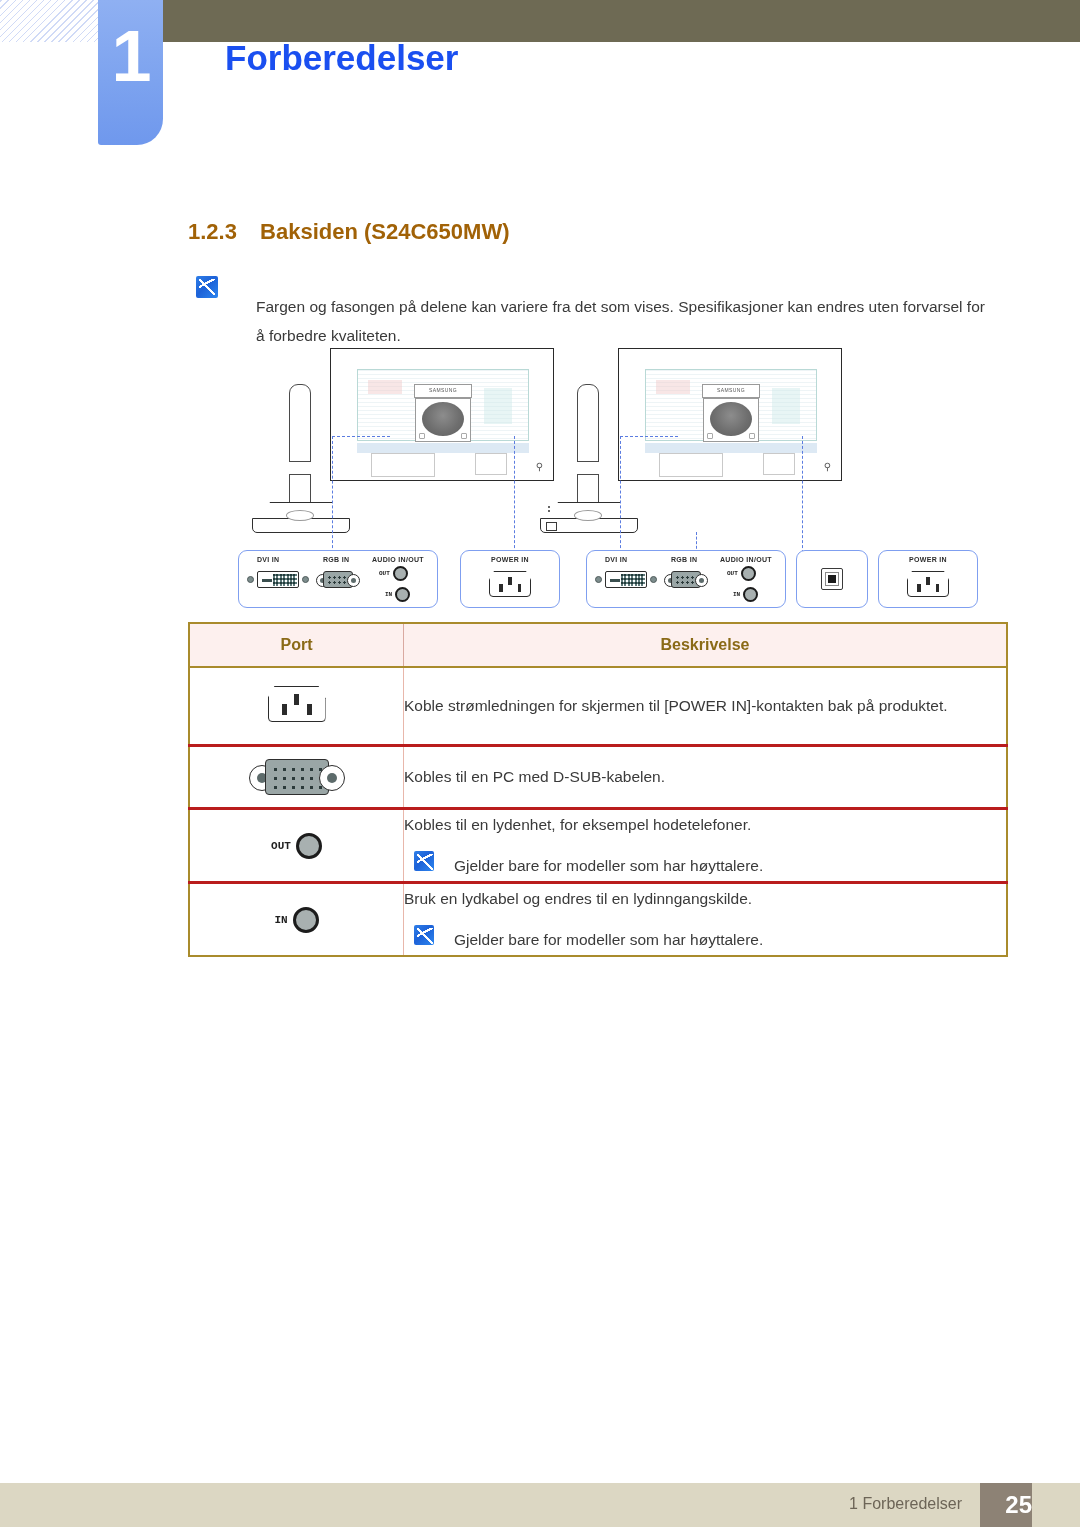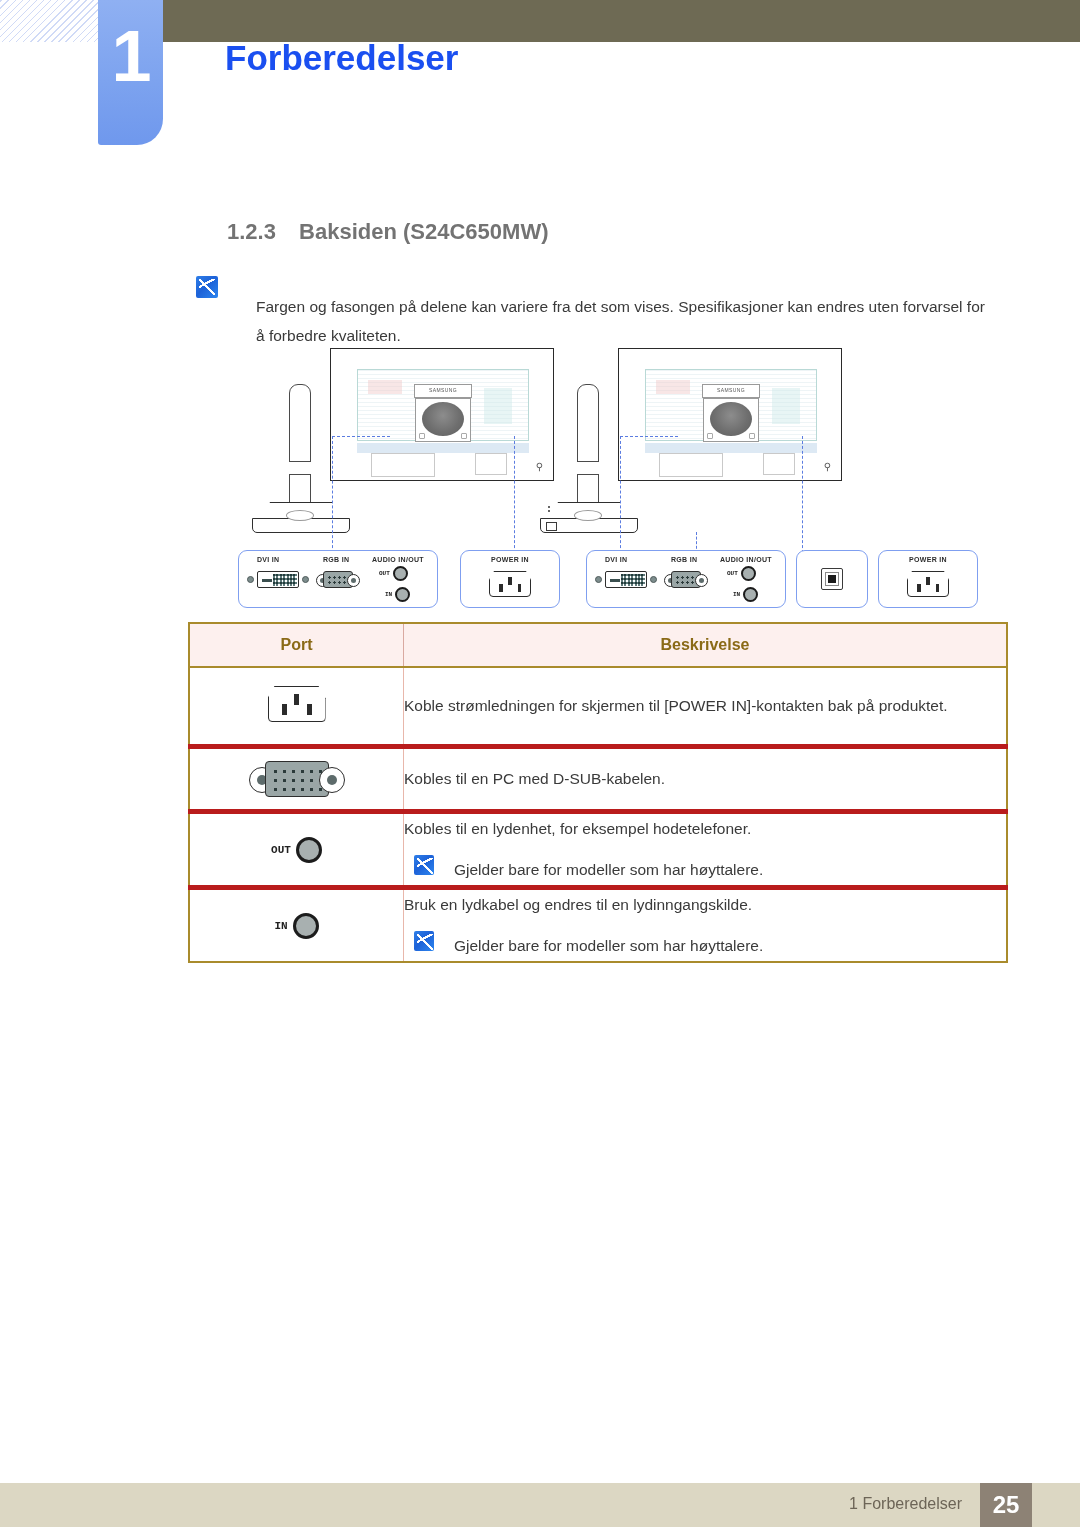--- a/index.html
+++ b/index.html
@@ -33,21 +33,21 @@
     text-align:center; line-height:112px; letter-spacing:-2px;
   }
   .chaptitle {
     position:absolute; left:225px; top:38px;
     color:#1a4ff0; font-size:35px; font-weight:bold;
   }
 
   
   .sec-head {
     position:absolute; left:188px; top:219px;
-    color:#737373; font-size:22px; font-weight:bold;margin-left:39px;
+    color:#a16207; font-size:22px; font-weight:bold;
   }
   .sec-head .num { margin-right:17px; }
 
   
   .noteicon {
     width:22px; height:22px; flex:0 0 22px;
     background:linear-gradient(135deg,#2f7fe8 0%,#1d62d8 45%,#2d86ef 100%);
     border-radius:2px; position:relative; overflow:hidden;
   }
   .noteicon:after {
@@ -148,21 +148,21 @@
     border:2px solid #a98b2c;
     font-size:15.5px; color:#3a3a3a;
   }
   table.ports th {
     background:#fdf0ee; color:#8a6a17; font-weight:bold; font-size:16px;
     border-right:1px solid #d9a9a0; border-bottom:2px solid #a98b2c;
     padding:12px 0;
   }
   table.ports th:last-child { border-right:none; }
   table.ports td {
-    border-top:5px solid #b91c1c; border-right:1px solid #e8b7ab;
+    border-top:3px solid #b91c1c; border-right:1px solid #e8b7ab;
     vertical-align:middle; padding:0;
   }
   table.ports td:last-child { border-right:none; }
   table.ports tr:first-child td { border-top:none; }
   td.portcell { width:213px; text-align:center; }
   td.desccell { padding:14px 16px 14px 14px; }
   td.desccell p { margin:0; line-height:30px; }
   .subnote { display:flex; gap:20px; align-items:flex-start; margin-top:11px; padding-left:10px; }
   .subnote p { margin:0; line-height:26px; }
   .inline-usb {
@@ -197,21 +197,21 @@
   .portcell .power-g i.l { left:13px; top:17px; height:11px; }
   .portcell .power-g i.r { right:13px; top:17px; height:11px; }
 
   .portcell .usb-g { width:30px; height:30px; display:inline-block; }
   .portcell .usb-g:after { left:8px; top:8px; right:8px; bottom:8px; }
 
   
   .footer { position:absolute; left:0; bottom:0; width:1080px; height:44px; background:#dcd7c3; }
   .footer .txt { position:absolute; right:118px; top:12px; font-size:16px; color:#6d6557; }
   .footer .pg  { position:absolute; right:48px; top:0; width:52px; height:44px; background:#8d8275;
-                 color:#fff; font-size:24px; font-weight:bold; text-align:center; line-height:44px; }
+                 color:#fff; font-size:24px; font-weight:bold; text-align:right; line-height:44px; }
 </style>
 </head>
 <body>
 
 <div class="hatch"></div>
 <div class="topbar"></div>
 <div class="chapnum">
   <span>1</span>
 </div>
 <div class="chaptitle">Forberedelser</div>

